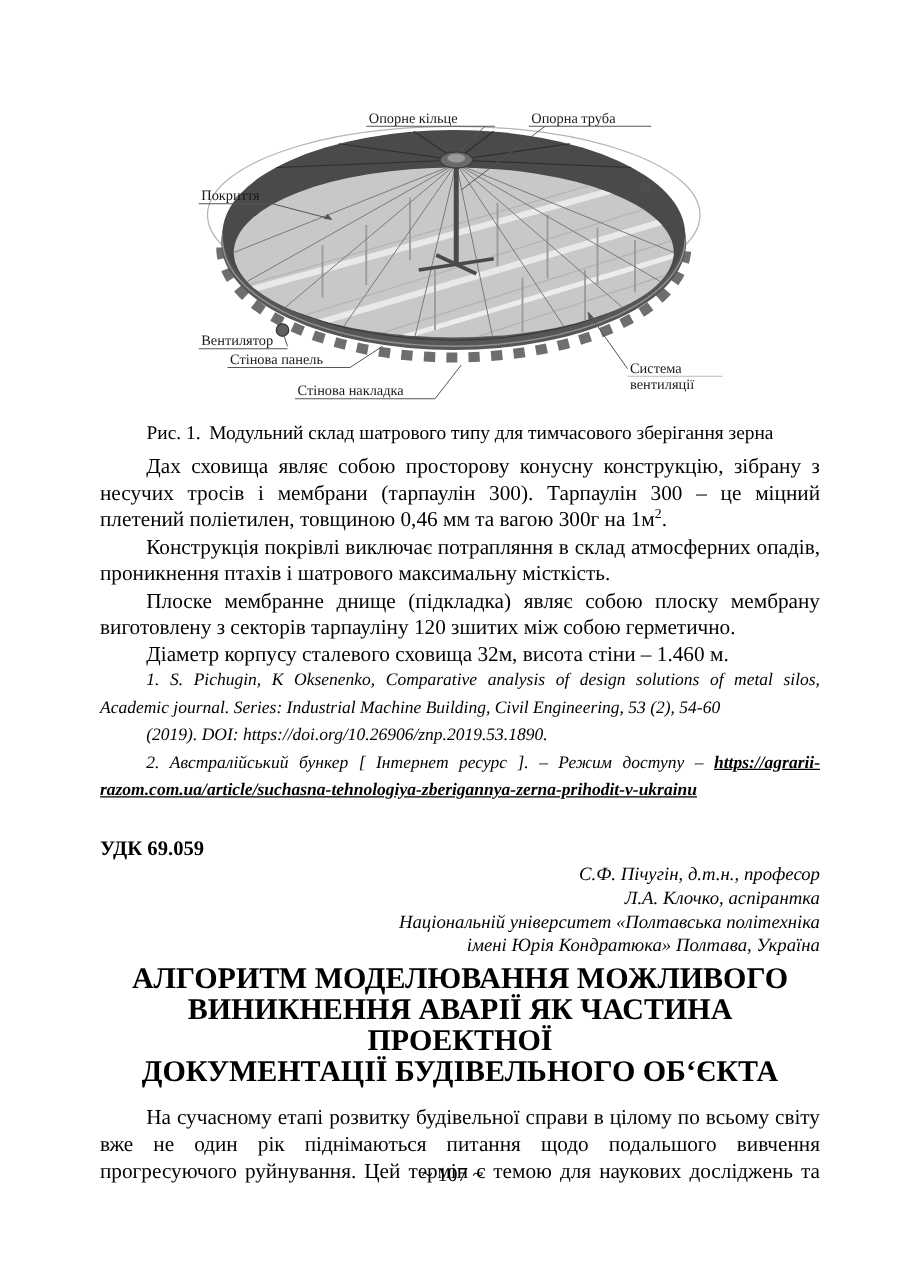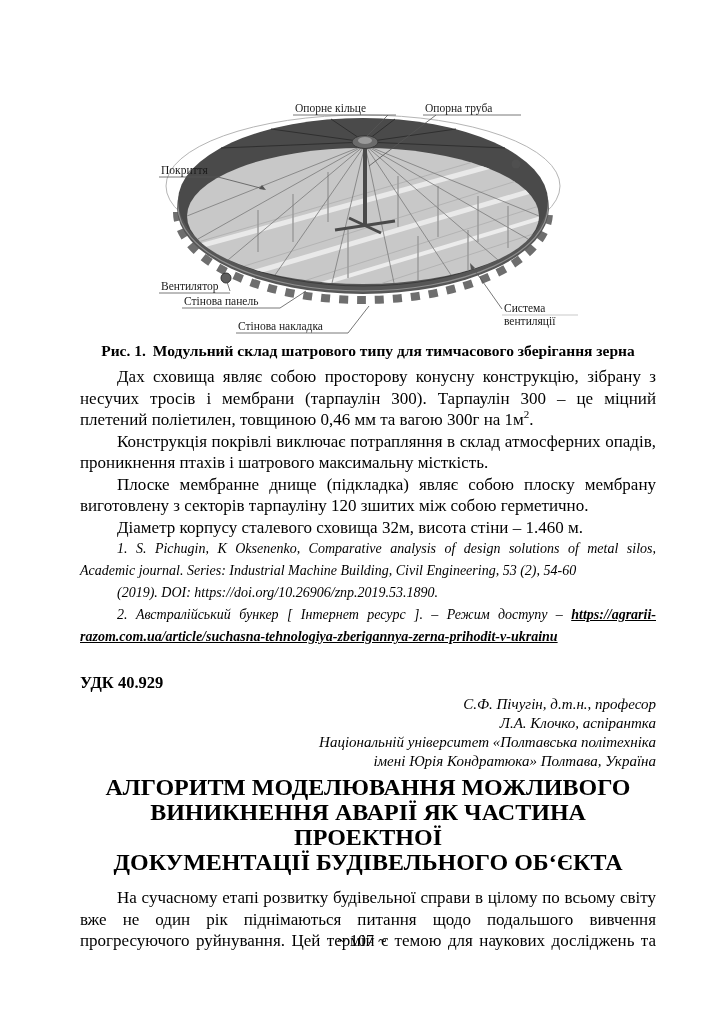--- a/index.html
+++ b/index.html
@@ -1,24 +1,24 @@
 <!DOCTYPE html>
 <html><head>
 <meta charset="utf-8">
 <style>
   html,body{margin:0;padding:0;background:#888;}
   .page{width:724px;height:1024px;position:relative;background:#ffffff;
         font-family:"Liberation Serif",serif;color:#000;overflow:hidden;margin:0 auto;}
-  .column{position:absolute;left:80px;top:18px;width:576px;}
+  .column{position:absolute;left:80px;top:4px;width:576px;}
 
   
   .figure{position:relative;margin-top:84px;height:240px;}
   .figure svg{position:absolute;left:58px;top:0;}
   .fig-label{font-size:11.5px;fill:#1a1a1a;font-family:"Liberation Serif",serif;}
-  .caption{text-align:center;font-weight:bold;font-size:15.5px;white-space:nowrap;}
+  .caption{margin-top:10px;text-align:center;font-weight:normal;font-size:15.5px;white-space:nowrap;}
   .caption .cap-text{margin-left:7px;}
 
   
   .body-text{margin-top:6px;font-size:17px;line-height:21.5px;text-align:justify;}
   .body-text p{margin:0;text-indent:37px;}
   sup{font-size:11px;line-height:0;}
 
   
   .lit-head{margin-top:2px;text-align:center;font-style:italic;font-size:15.5px;line-height:22px;}
   .refs{font-style:italic;font-size:14px;line-height:22px;}
@@ -169,21 +169,21 @@
     </div>
 
     <div class="refs">
       <div class="ref-line indent just">1. S. Pichugin, K Oksenenko, Comparative analysis of design solutions of metal silos,</div>
       <div class="ref-line">Academic journal. Series: Industrial Machine Building, Civil Engineering, 53 (2), 54-60</div>
       <div class="ref-line indent">(2019). DOI: https://doi.org/10.26906/znp.2019.53.1890.</div>
       <div class="ref-line indent just"><span>2. Австралійський бункер [ Інтернет ресурс ]. – Режим доступу – </span><span class="reflink">https://agrarii-</span></div>
       <div class="ref-line"><span class="reflink">razom.com.ua/article/suchasna-tehnologiya-zberigannya-zerna-prihodit-v-ukrainu</span></div>
     </div>
 
-    <div class="udc">УДК 40.929</div>
+    <div class="udc">УДК 69.059</div>
 
     <div class="authors">
       <div>С.Ф. Пічугін, д.т.н., професор</div>
       <div>Л.А. Клочко, аспірантка</div>
       <div>Національній університет «Полтавська політехніка</div>
       <div>імені Юрія Кондратюка» Полтава, Україна</div>
     </div>
 
     <div class="title">
       <div>АЛГОРИТМ МОДЕЛЮВАННЯ МОЖЛИВОГО</div>

